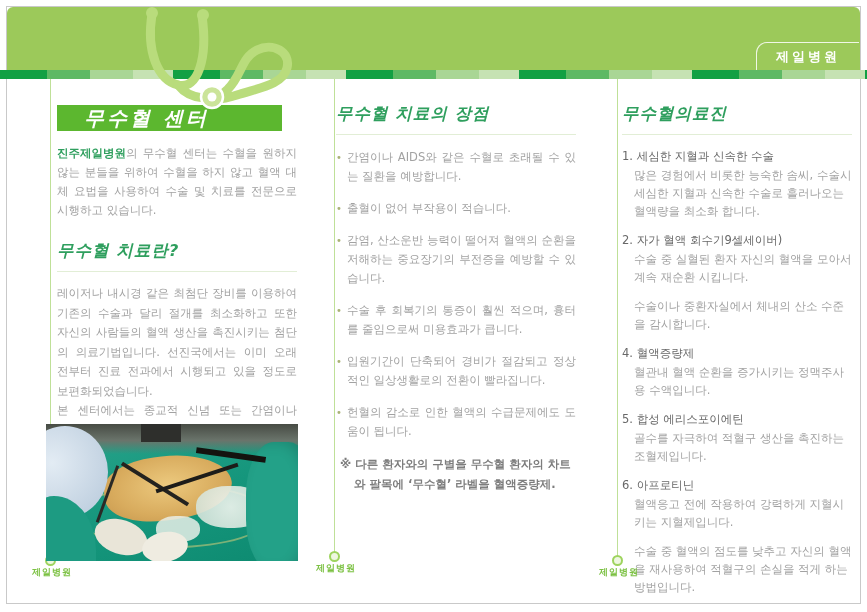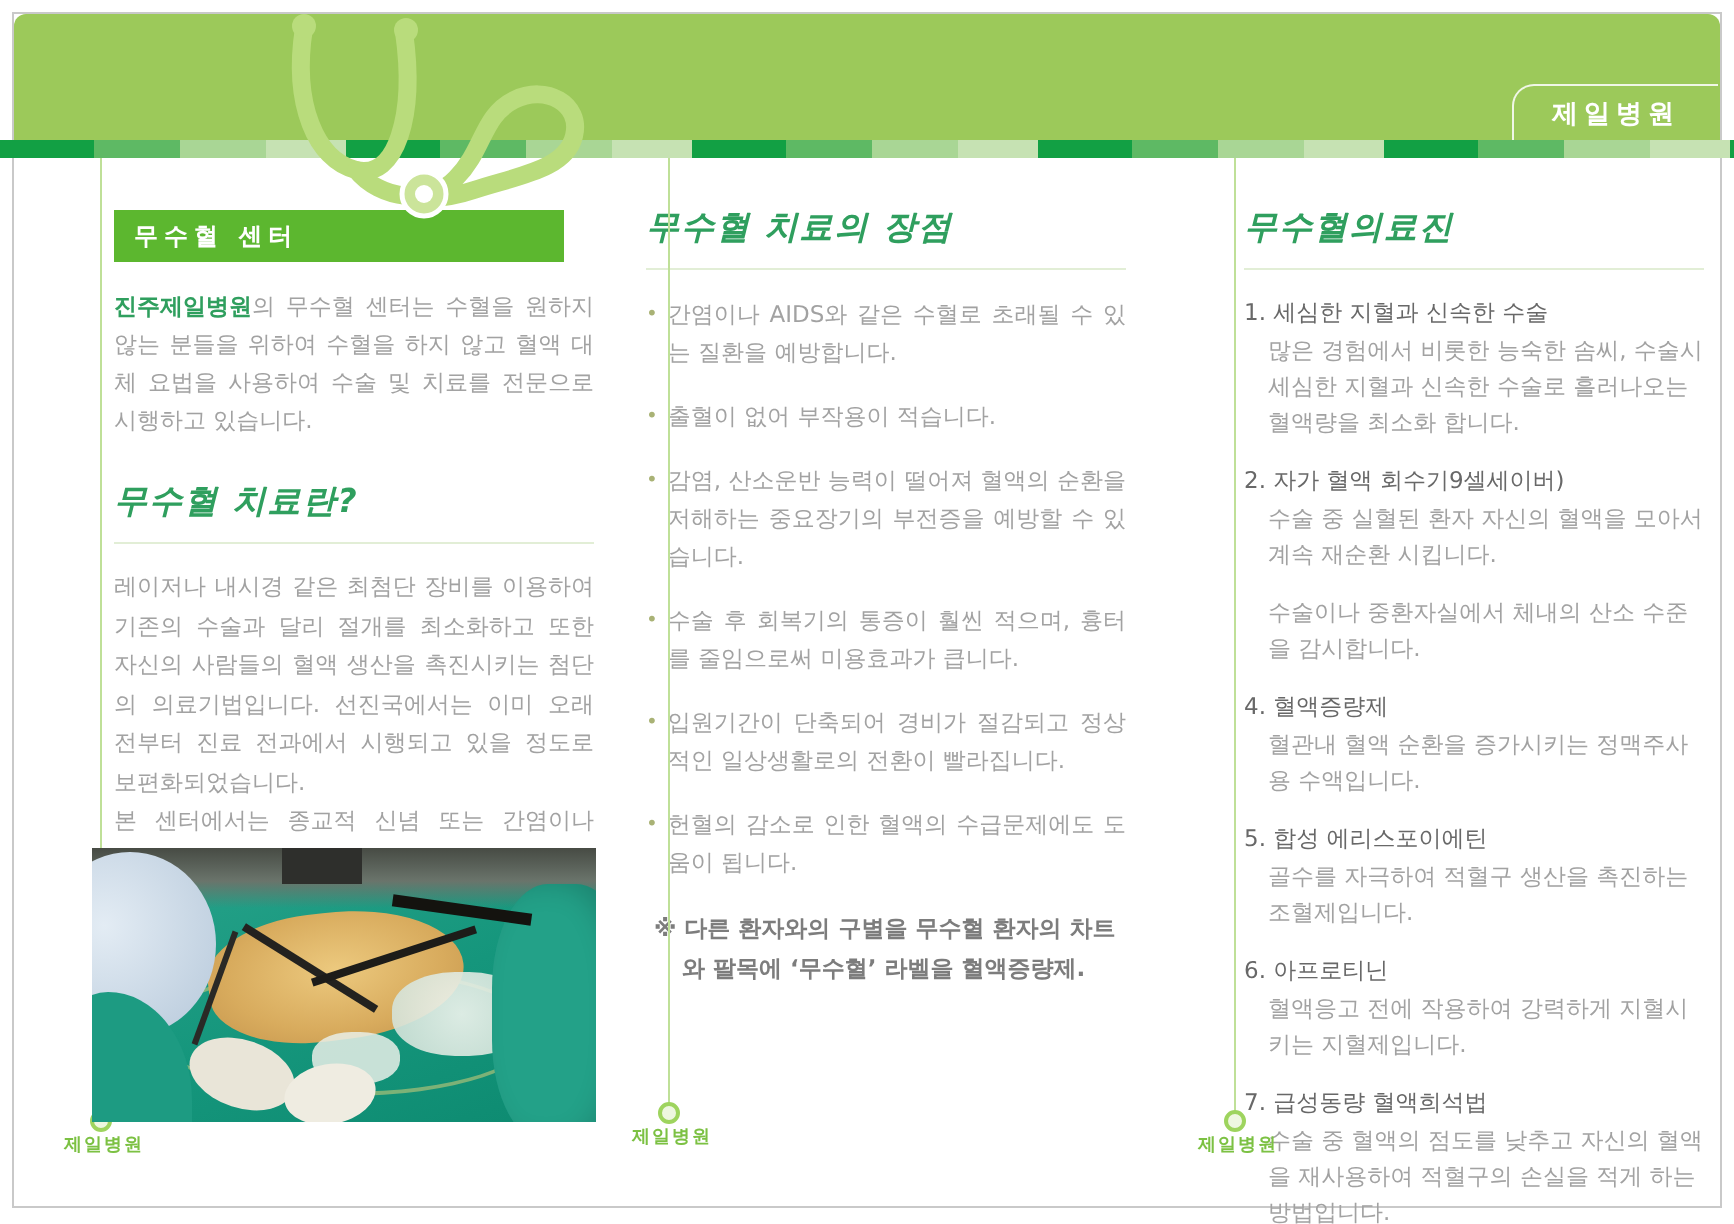--- a/index.html
+++ b/index.html
@@ -24,26 +24,26 @@
   .vline.r { left:617px; height:477px; }
   .ring { position:absolute; width:7px; height:7px; border:2px solid #9ed45e;
           border-radius:50%; background:#eef7e0; z-index:1; }
   .ring.l { left:45px; top:555px; } .ring.m { left:329px; top:551px; } .ring.r { left:612px; top:555px; }
   .floor { position:absolute; font-size:9px; font-weight:bold; color:#7cc143;
            letter-spacing:1px; z-index:1; }
   .floor.l { left:32px; top:566px; } .floor.m { left:316px; top:562px; } .floor.r { left:599px; top:566px; }
 
   .col { position:absolute; top:103px; }
   .col-left  { left:57px;  width:240px; }
-  .col-mid   { left:323px; width:240px; }
+  .col-mid   { left:336px; width:240px; }
   .col-right { left:622px; width:230px; }
 
   .title-bar { width:225px; height:26px; background:#5cb72f; color:#fff; font-weight:bold;
-               font-size:12px; line-height:26px; padding-left:10px; box-sizing:border-box;
-               letter-spacing:3px; margin-top:2px; }
+               font-size:20px; line-height:26px; padding-left:27px; box-sizing:border-box;
+               letter-spacing:3px; margin-top:2px;font-style:italic; }
   .intro { margin-top:13px; font-size:11.5px; line-height:19px; color:#a2a2a2; text-align:justify; }
   .brand-green { color:#2f9f5e; font-weight:bold; }
   .sec-title { font-style:italic; font-weight:bold; color:#2f9f5e; font-size:16.5px;
                letter-spacing:1px; padding-bottom:9px; border-bottom:1px solid #e2eed6; }
   .sec-title.sub { margin-top:20px; }
   .body-par { margin-top:12px; font-size:11.5px; line-height:19.5px; color:#a2a2a2; text-align:justify; }
   .body-par p { margin:0; }
 
   .bullets { margin-top:13px; }
   .bullet { display:flex; font-size:11.5px; line-height:19px; color:#a2a2a2;
@@ -205,18 +205,17 @@
         </div>
       <div class="doc-item">
         <div class="doc-h">5. 합성 에리스포이에틴</div>
         <div class="doc-b">골수를 자극하여 적혈구 생산을 촉진하는 조혈제입니다.</div>
         </div>
       <div class="doc-item">
         <div class="doc-h">6. 아프로티닌</div>
         <div class="doc-b">혈액응고 전에 작용하여 강력하게 지혈시키는 지혈제입니다.</div>
         </div>
       <div class="doc-item">
-        <div class="doc-h">7. 급성동량 혈액희석법</div>
         <div class="doc-b">수술 중 혈액의 점도를 낮추고 자신의 혈액을 재사용하여 적혈구의 손실을 적게 하는 방법입니다.</div>
         </div>
     </div>
   </div>
 </div>
 
 </body></html>

